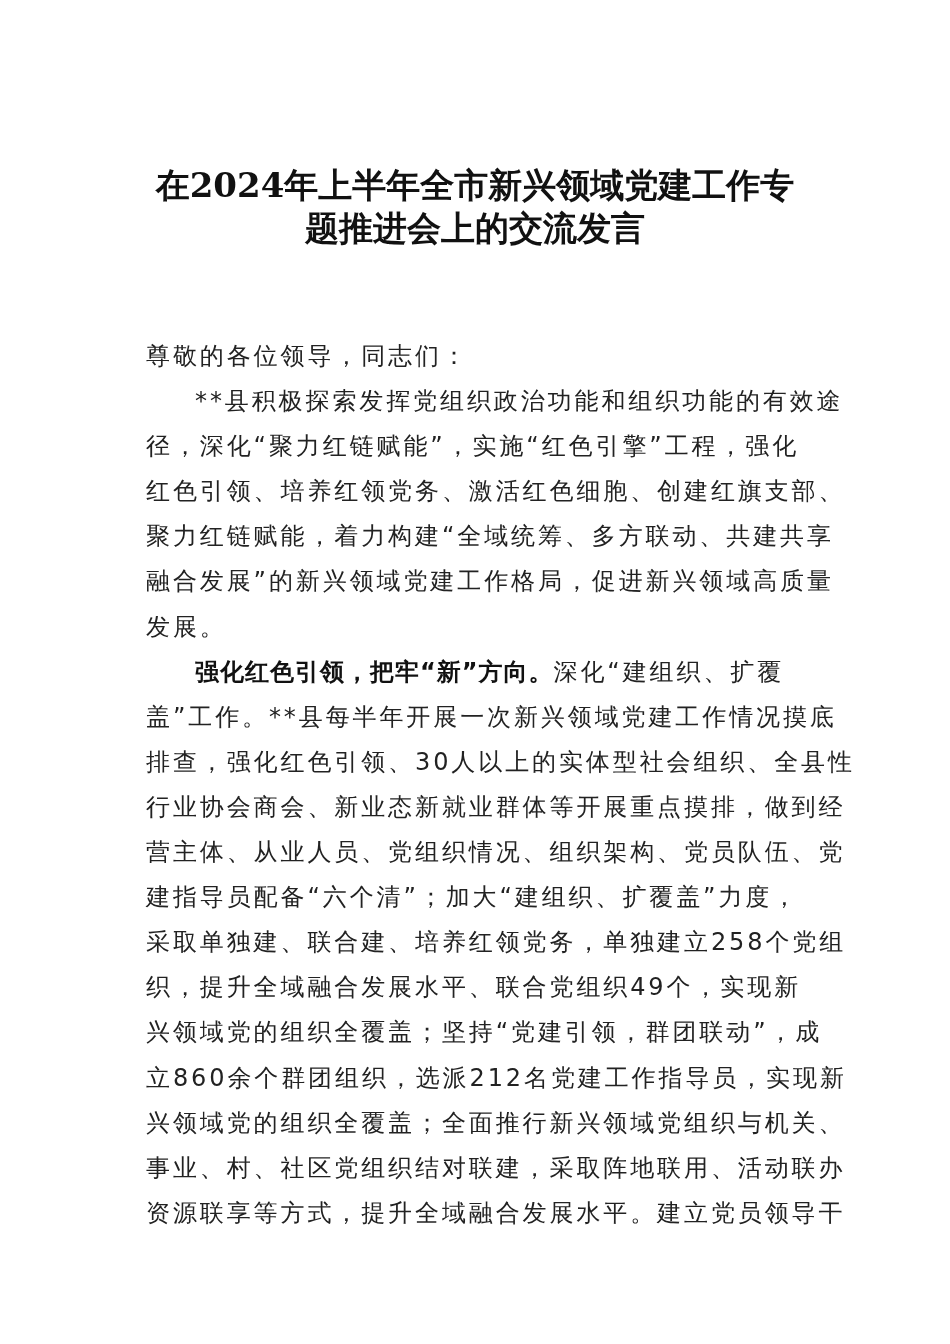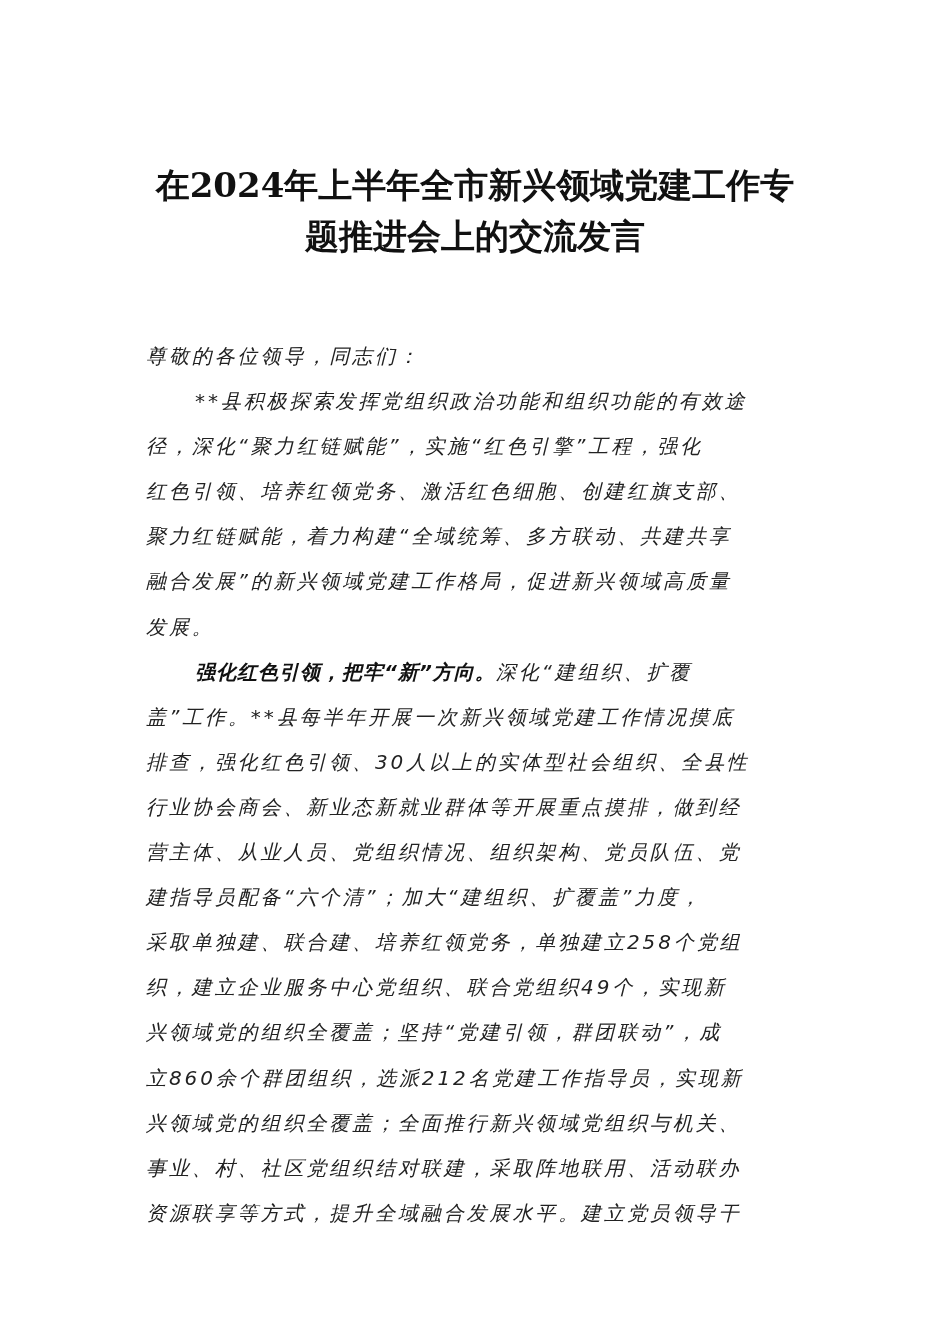--- a/index.html
+++ b/index.html
@@ -2,24 +2,24 @@
 <html><head>
 <meta charset="utf-8">
 <style>
   html, body { margin: 0; padding: 0; background: #ffffff; }
   body { width: 950px; height: 1344px; position: relative; overflow: hidden; }
   .page { position: absolute; left: 0; top: 0; width: 950px; height: 1344px; background: #ffffff; }
   .title { position: absolute; left: 0; width: 950px; text-align: center;
     font-family: "DejaVu Serif", "Liberation Serif", serif; font-weight: bold;
     font-size: 34px; color: #111; letter-spacing: 0px; white-space: nowrap; }
   .t1 { top: 163px; }
-  .t2 { top: 206px; margin-top: 8px; }
+  .t2 { top: 206px; }
   .body { position: absolute; left: 146px; top: 334px; width: 660px; }
   .line { height: 45.1px; line-height: 45.1px; font-family: "DejaVu Sans", "Liberation Sans", sans-serif;
-    font-size: 20px; color: #222; white-space: nowrap; letter-spacing: 2.9px; font-style: italic; }
+    font-size: 24px; color: #222; white-space: nowrap; letter-spacing: 2.9px; }
   .indent { padding-left: 49px; }
   .b { font-weight: bold; color: #111; letter-spacing: 1px; }
 </style>
 </head>
 <body>
 
 <div class="page">
   <div class="title t1">在2024年上半年全市新兴领域党建工作专</div>
   <div class="title t2">题推进会上的交流发言</div>
 
@@ -36,21 +36,21 @@
     </div>
 
     <div>
       <div class="line indent"><span class="b">强化红色引领，把牢“新”方向。</span><span>深化“建组织、扩覆</span></div>
       <div class="line">盖”工作。**县每半年开展一次新兴领域党建工作情况摸底</div>
       <div class="line">排查，强化红色引领、30人以上的实体型社会组织、全县性</div>
       <div class="line">行业协会商会、新业态新就业群体等开展重点摸排，做到经</div>
       <div class="line">营主体、从业人员、党组织情况、组织架构、党员队伍、党</div>
       <div class="line">建指导员配备“六个清”；加大“建组织、扩覆盖”力度，</div>
       <div class="line">采取单独建、联合建、培养红领党务，单独建立258个党组</div>
-      <div class="line">织，建立企业服务中心党组织、联合党组织49个，实现新</div>
+      <div class="line">织，提升全域融合发展水平、联合党组织49个，实现新</div>
       <div class="line">兴领域党的组织全覆盖；坚持“党建引领，群团联动”，成</div>
       <div class="line">立860余个群团组织，选派212名党建工作指导员，实现新</div>
       <div class="line">兴领域党的组织全覆盖；全面推行新兴领域党组织与机关、</div>
       <div class="line">事业、村、社区党组织结对联建，采取阵地联用、活动联办</div>
       <div class="line">资源联享等方式，提升全域融合发展水平。建立党员领导干</div>
     </div>
   </div>
 </div>
 
 </body></html>

